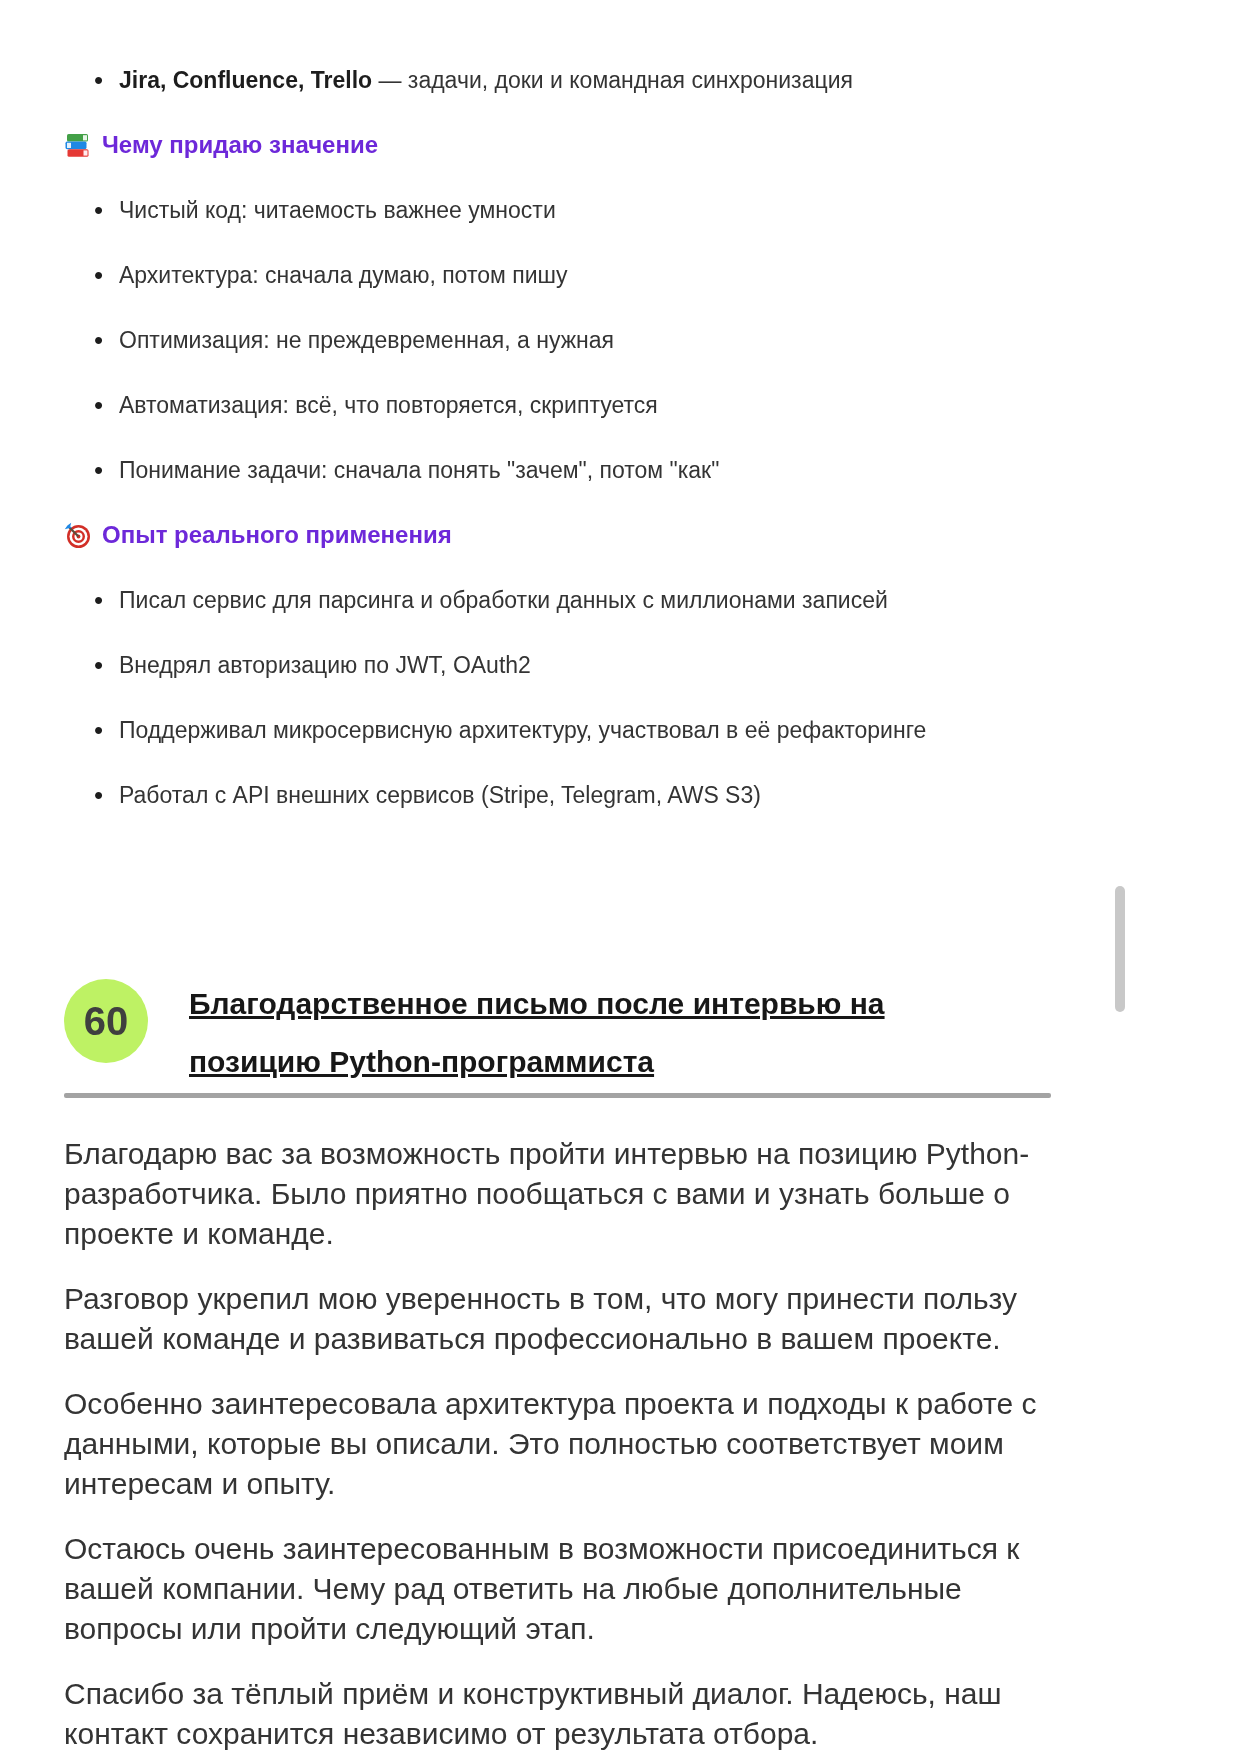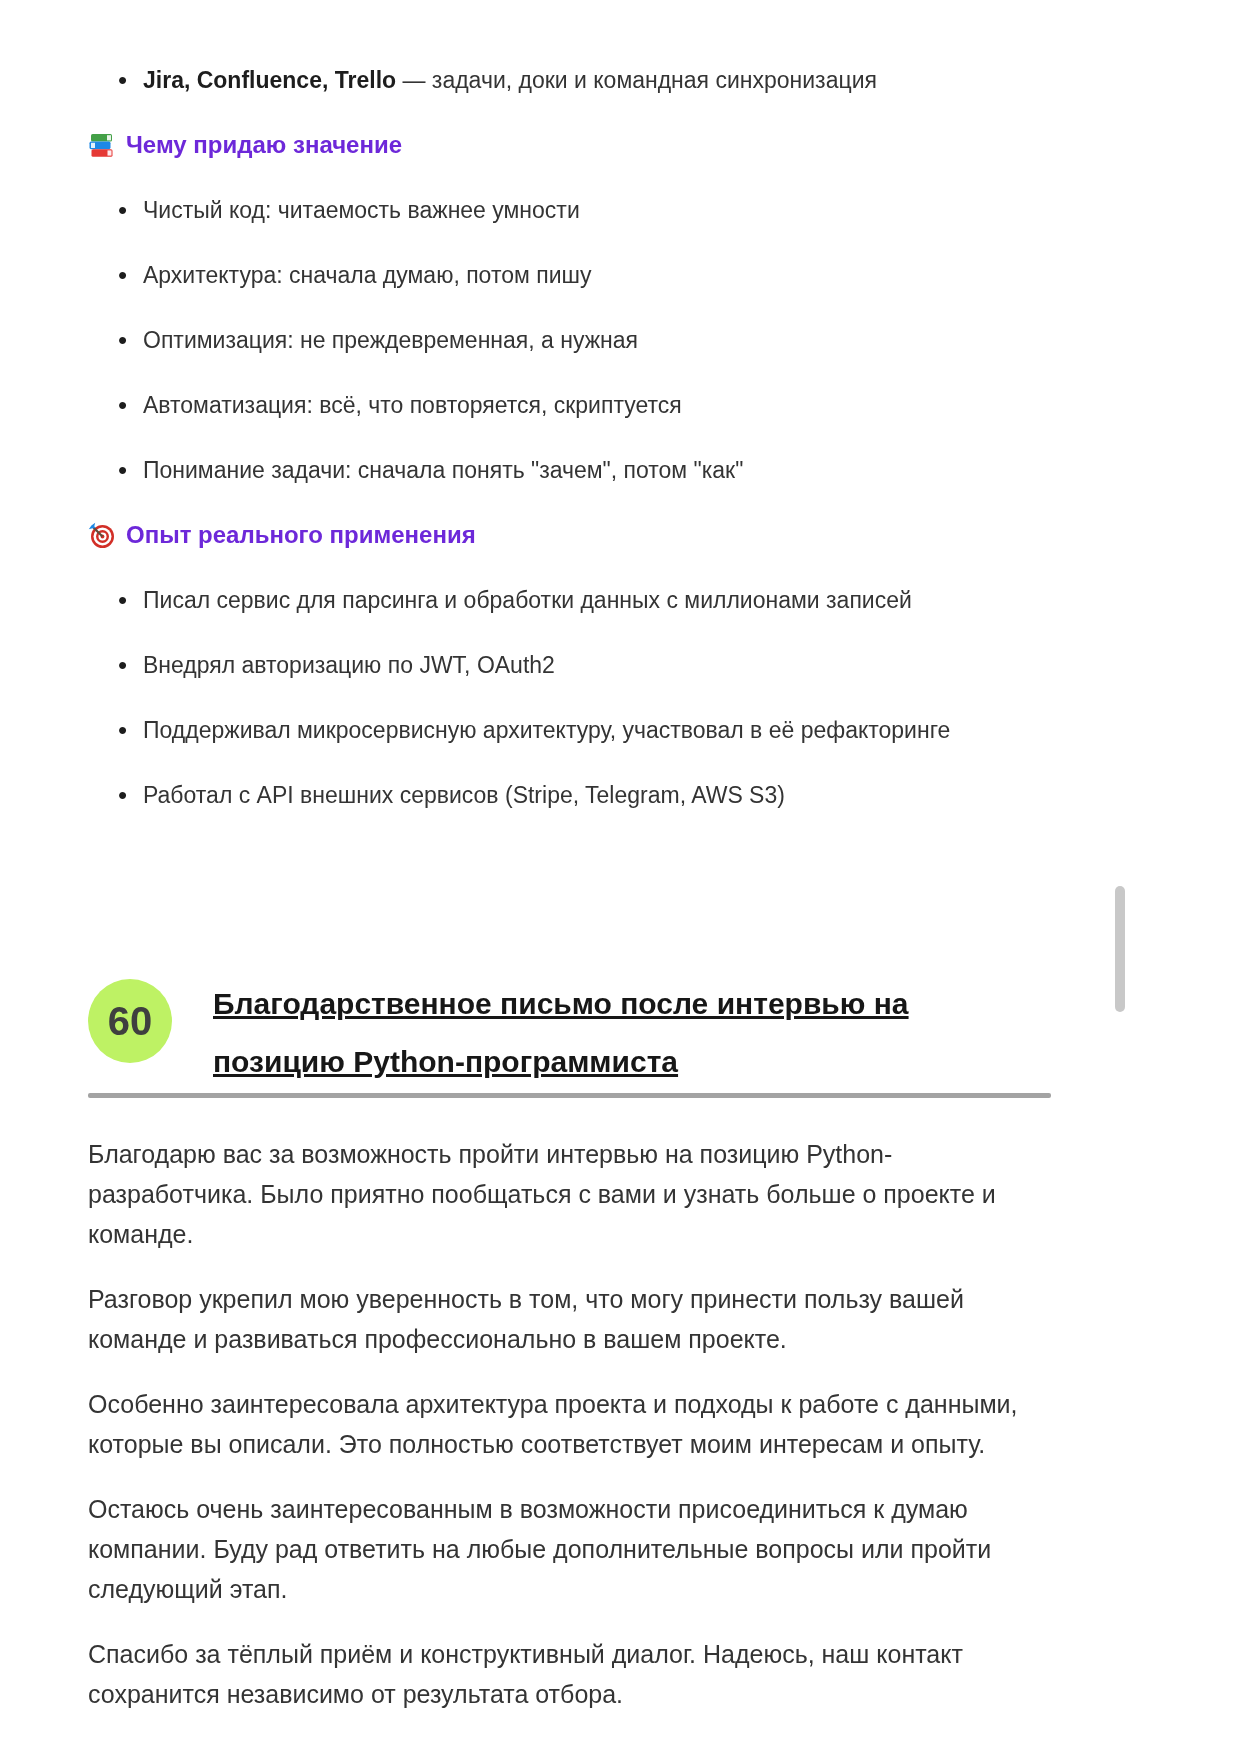--- a/index.html
+++ b/index.html
@@ -4,21 +4,21 @@
 <style>
   * { margin: 0; padding: 0; box-sizing: border-box; }
   html, body { width: 1239px; height: 1753px; background: #ffffff; overflow: hidden; }
   body {
     font-family: "Liberation Sans", "DejaVu Sans", sans-serif;
     color: #343434;
     position: relative;
   }
   .page {
     width: 1126px; height: 1753px;
-    padding: 60px 75px 0 88px;
+    padding: 60px 75px 0 64px;
     position: relative;
   }
   
   ul.blist { list-style: none; }
   ul.blist li {
     position: relative;
     padding-left: 55px;
     font-size: 23px;
     line-height: 40px;
     margin-bottom: 25px;
@@ -81,21 +81,21 @@
   .rule {
     border: none;
     height: 5px;
     width: 100%;
     background: #a3a3a3;
     border-radius: 2px;
     margin-top: 2px;
   }
   
   .letter p {
-    font-size: 25px;
+    font-size: 30px;
     line-height: 40px;
     max-width: 1030px;
     color: #343434;
     margin-bottom: 25px;
   }
   .letter { margin-top: 36px; }
   
   .scroll-thumb {
     position: absolute;
     right: 1px;
@@ -165,19 +165,19 @@
     <div class="num-badge">60</div>
     <h2 class="chapter-title">Благодарственное письмо после интервью на позицию Python-программиста</h2>
   </div>
 
   <hr class="rule">
 
   <div class="letter">
     <p>Благодарю вас за возможность пройти интервью на позицию Python-разработчика. Было приятно пообщаться с вами и узнать больше о проекте и команде.</p>
     <p>Разговор укрепил мою уверенность в том, что могу принести пользу вашей команде и развиваться профессионально в вашем проекте.</p>
     <p>Особенно заинтересовала архитектура проекта и подходы к работе с данными, которые вы описали. Это полностью соответствует моим интересам и опыту.</p>
-    <p>Остаюсь очень заинтересованным в возможности присоединиться к думаю компании. Буду рад ответить на любые дополнительные вопросы или пройти следующий этап.</p>
+    <p>Остаюсь очень заинтересованным в возможности присоединиться к вашей компании. Чему рад ответить на любые дополнительные вопросы или пройти следующий этап.</p>
     <p>Спасибо за тёплый приём и конструктивный диалог. Надеюсь, наш контакт сохранится независимо от результата отбора.</p>
   </div>
 
   <div class="scroll-thumb"></div>
 
 </div>
 
 </body></html>

